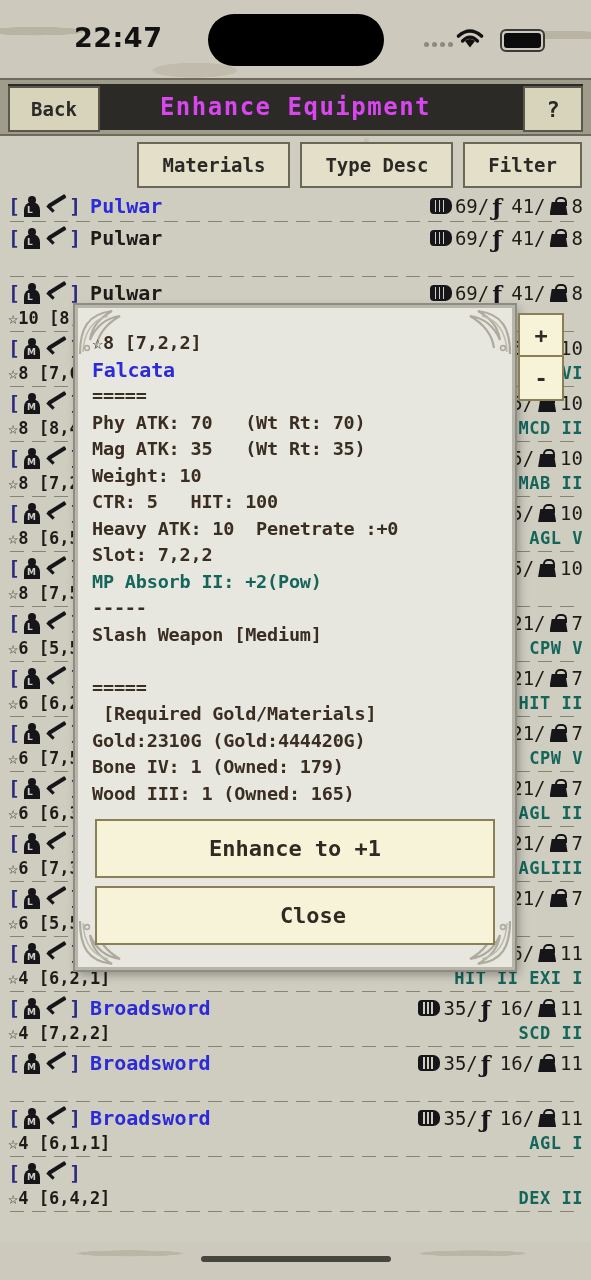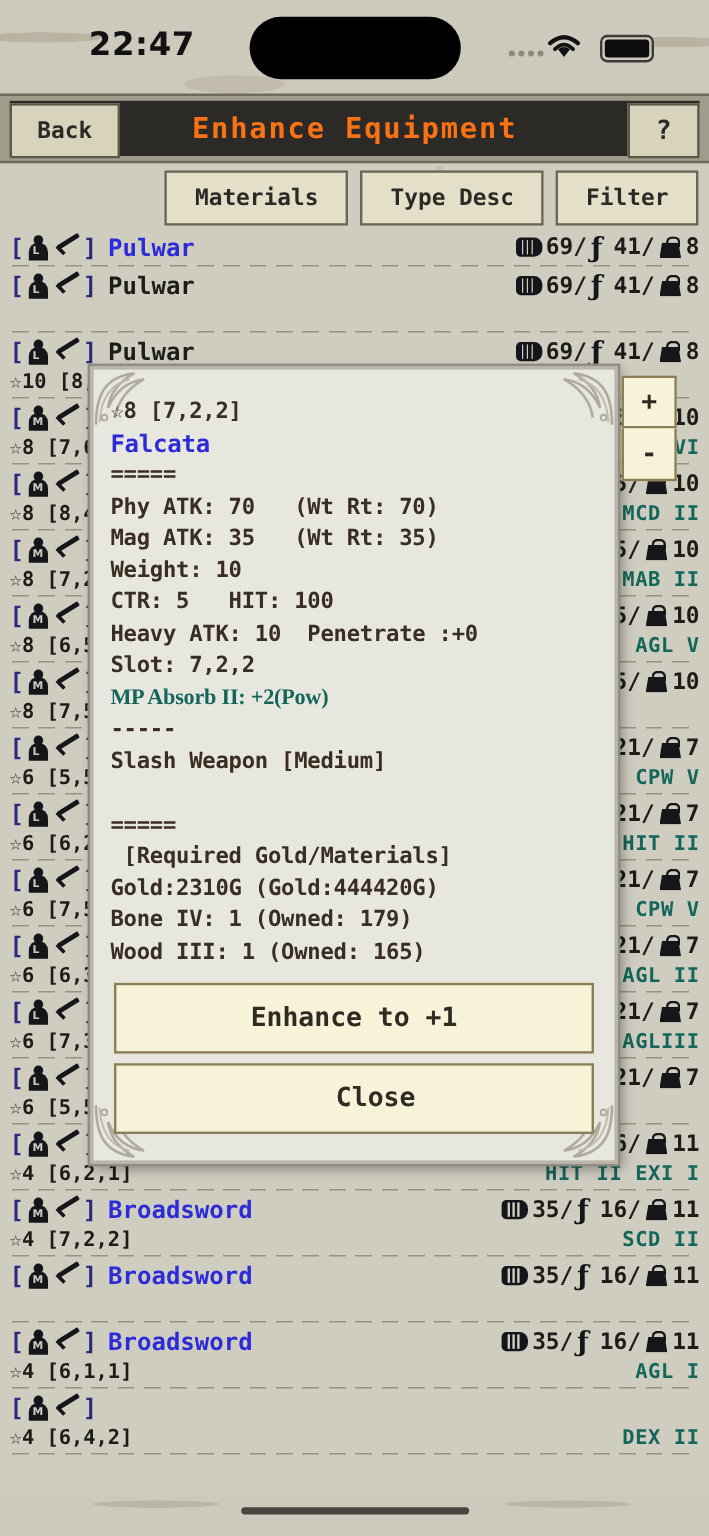--- a/index.html
+++ b/index.html
@@ -53,21 +53,21 @@
     position:absolute; top:78px; left:0; width:591px; height:58px;
     background:#a09c8c;
     border-top:2px solid #6e6a5c; border-bottom:2px solid #6e6a5c;
     display:flex; align-items:center;
   }
   #titlebar-inner{
     position:absolute; left:8px; right:8px; top:4px; bottom:4px;
     background:#2b2a26; display:flex; align-items:center; justify-content:center;
   }
   #title{
-    font-size:24px; font-weight:700; color:#f97316; letter-spacing:1.5px;
+    font-size:24px; font-weight:700; color:#d946ef; letter-spacing:1.5px;
     font-family:"DejaVu Sans Mono", monospace;
   }
   .hdrbtn{
     position:absolute; top:6px; height:46px;
     background:#d8d4bb; border:2px solid #5b574a;
     display:flex; align-items:center; justify-content:center;
     font-size:19px; font-weight:700; color:#2b2a26;
     font-family:"DejaVu Sans Mono", monospace; cursor:pointer; z-index:3;
   }
   #backbtn{ left:8px; width:92px; }
@@ -132,21 +132,21 @@
     content:""; position:absolute; left:1px; top:11px; width:9px; height:3px;
     background:#16161a; transform:rotate(45deg);
   }
   .iname{
     font-size:20px; font-weight:700; margin-left:9px;
     font-family:"DejaVu Sans Mono", monospace;
   }
   .iname.blue{ color:#2b2bd8; }
   .iname.dark{ color:#1d1c18; }
   .stats{
-    margin-left:auto; font-size:19px; font-weight:700; color:#1d1c18;
+    margin-left:auto; font-size:19px; font-weight:400; color:#1d1c18;
     display:flex; align-items:center; gap:3px;
     font-family:"DejaVu Sans Mono", monospace;
   }
   .ic-fist{
     display:inline-block; width:22px; height:16px; background:#16161a;
     border-radius:4px 7px 7px 4px; position:relative;
   }
   .ic-fist::after{
     content:""; position:absolute; left:5px; top:2px; width:1.5px; height:12px;
     background:#cfccc0; box-shadow:4px 0 0 #cfccc0, 8px 0 0 #cfccc0;
@@ -199,21 +199,21 @@
 
   #modal-body{
     position:absolute; left:14px; right:14px; top:22px;
     font-family:"DejaVu Sans Mono", monospace;
   }
   .mline{
     font-size:18.5px; font-weight:700; color:#3a2d22; line-height:26.5px;
     white-space:pre; letter-spacing:-.2px;
   }
   .mline.name{ color:#2b2bd8; font-size:20px; }
-  .mline.teal{ color:#14655a;font-family:Liberation Serif, serif; }
+  .mline.teal{ color:#14655a; }
   .mline.blank{ height:26.5px; }
 
   #modal-btns{
     position:absolute; left:17px; right:17px; bottom:22px;
   }
   .mbtn{
     width:100%; height:59px; background:#f7f3d9;
     border:2px solid #8a7f55;
     display:flex; align-items:center; justify-content:center;
     font-size:22px; font-weight:700; color:#2f2a22;

